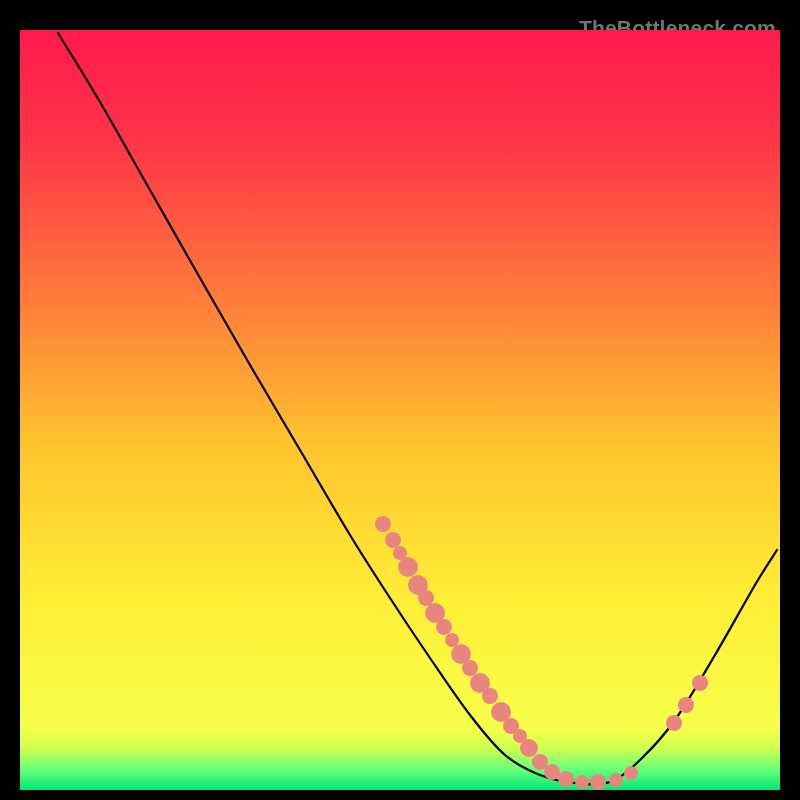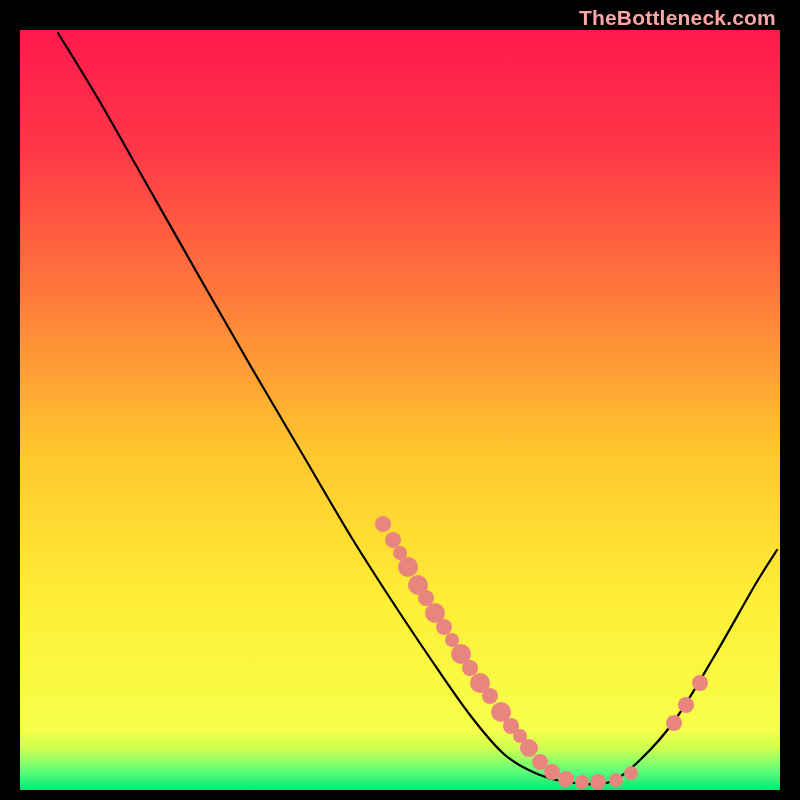--- a/index.html
+++ b/index.html
@@ -6,24 +6,24 @@
   html, body { width: 800px; height: 800px; background: #000; overflow: hidden; }
   .frame {
     position: absolute;
     left: 20px;
     top: 30px;
     width: 760px;
     height: 760px;
   }
   .watermark {
     position: absolute;
-    top: 6px;
+    top: 16px;
     right: 24px;
     font: 600 21px Arial, Helvetica, sans-serif;
-    color: #fca5a5;
+    color: #737373;
     letter-spacing: 0.2px;
   }
   svg { display: block; }
 </style>
 </head>
 <body>
 
 <div class="watermark">TheBottleneck.com</div>
 
 <div class="frame">

